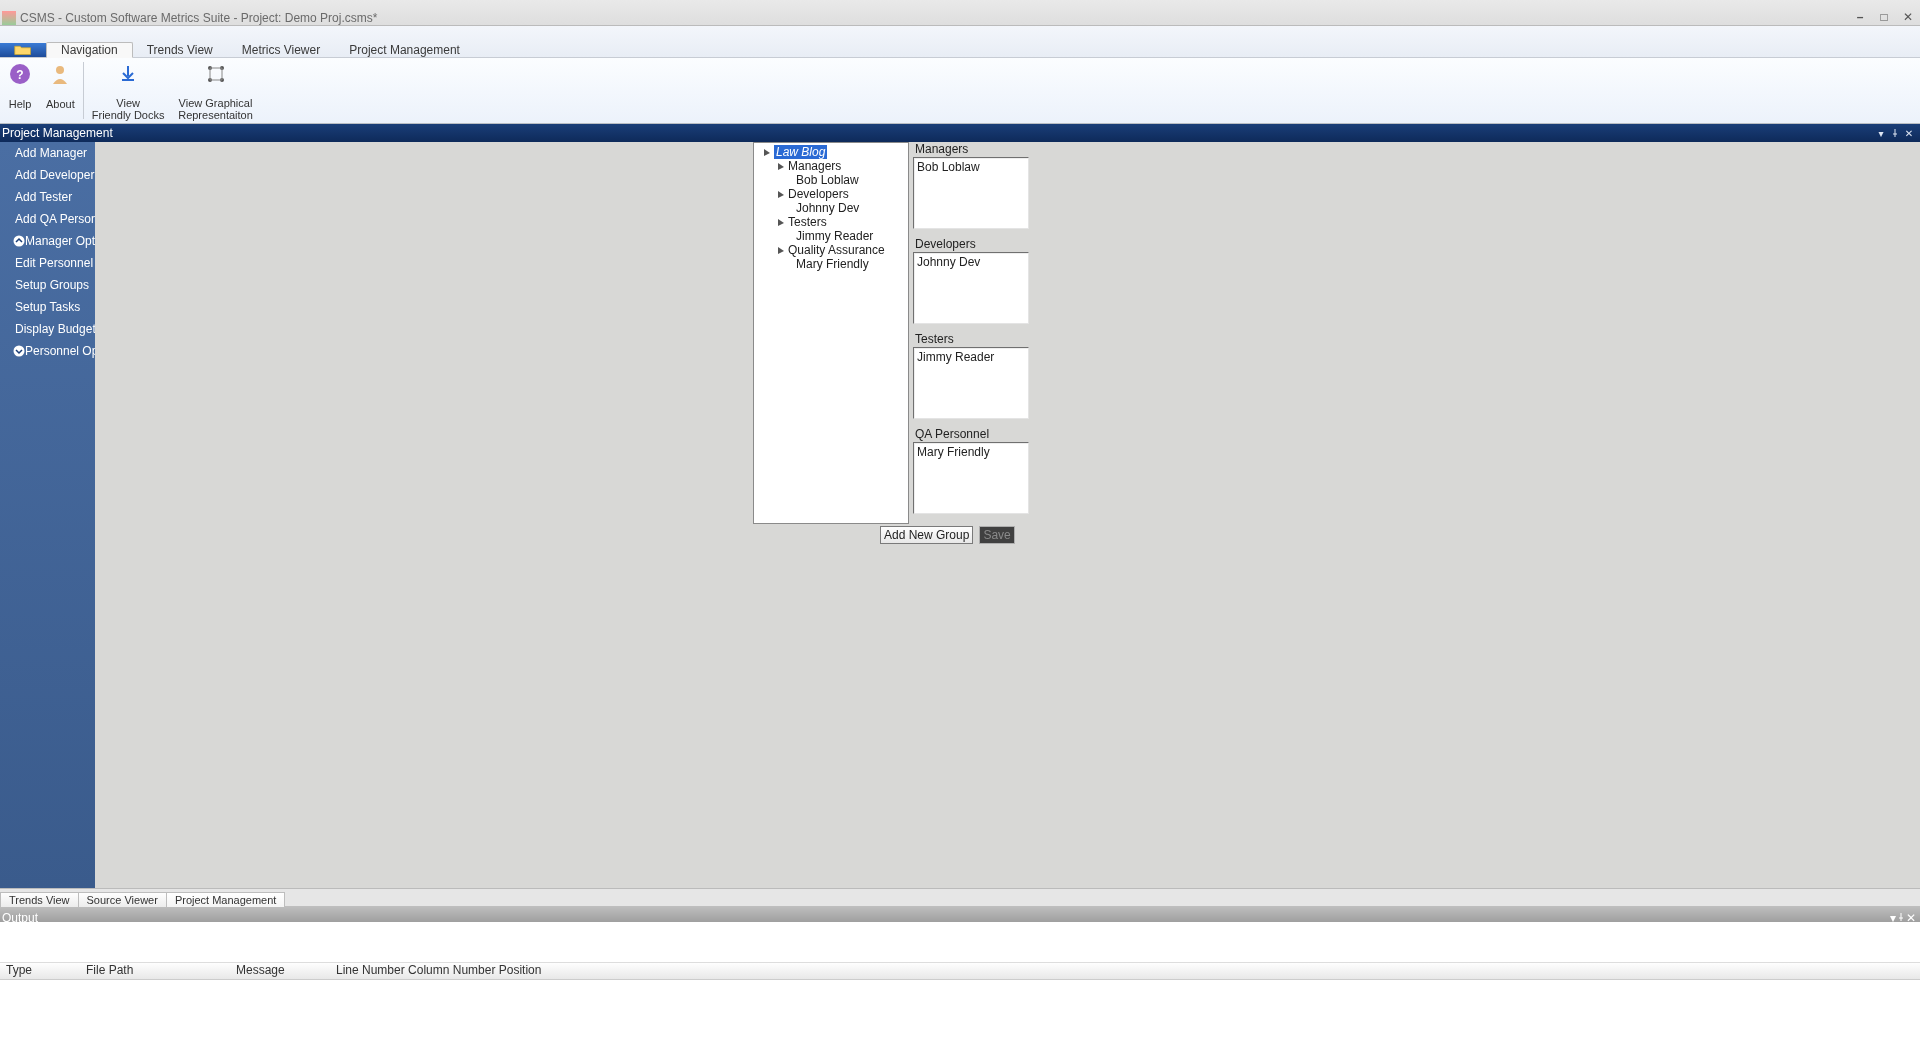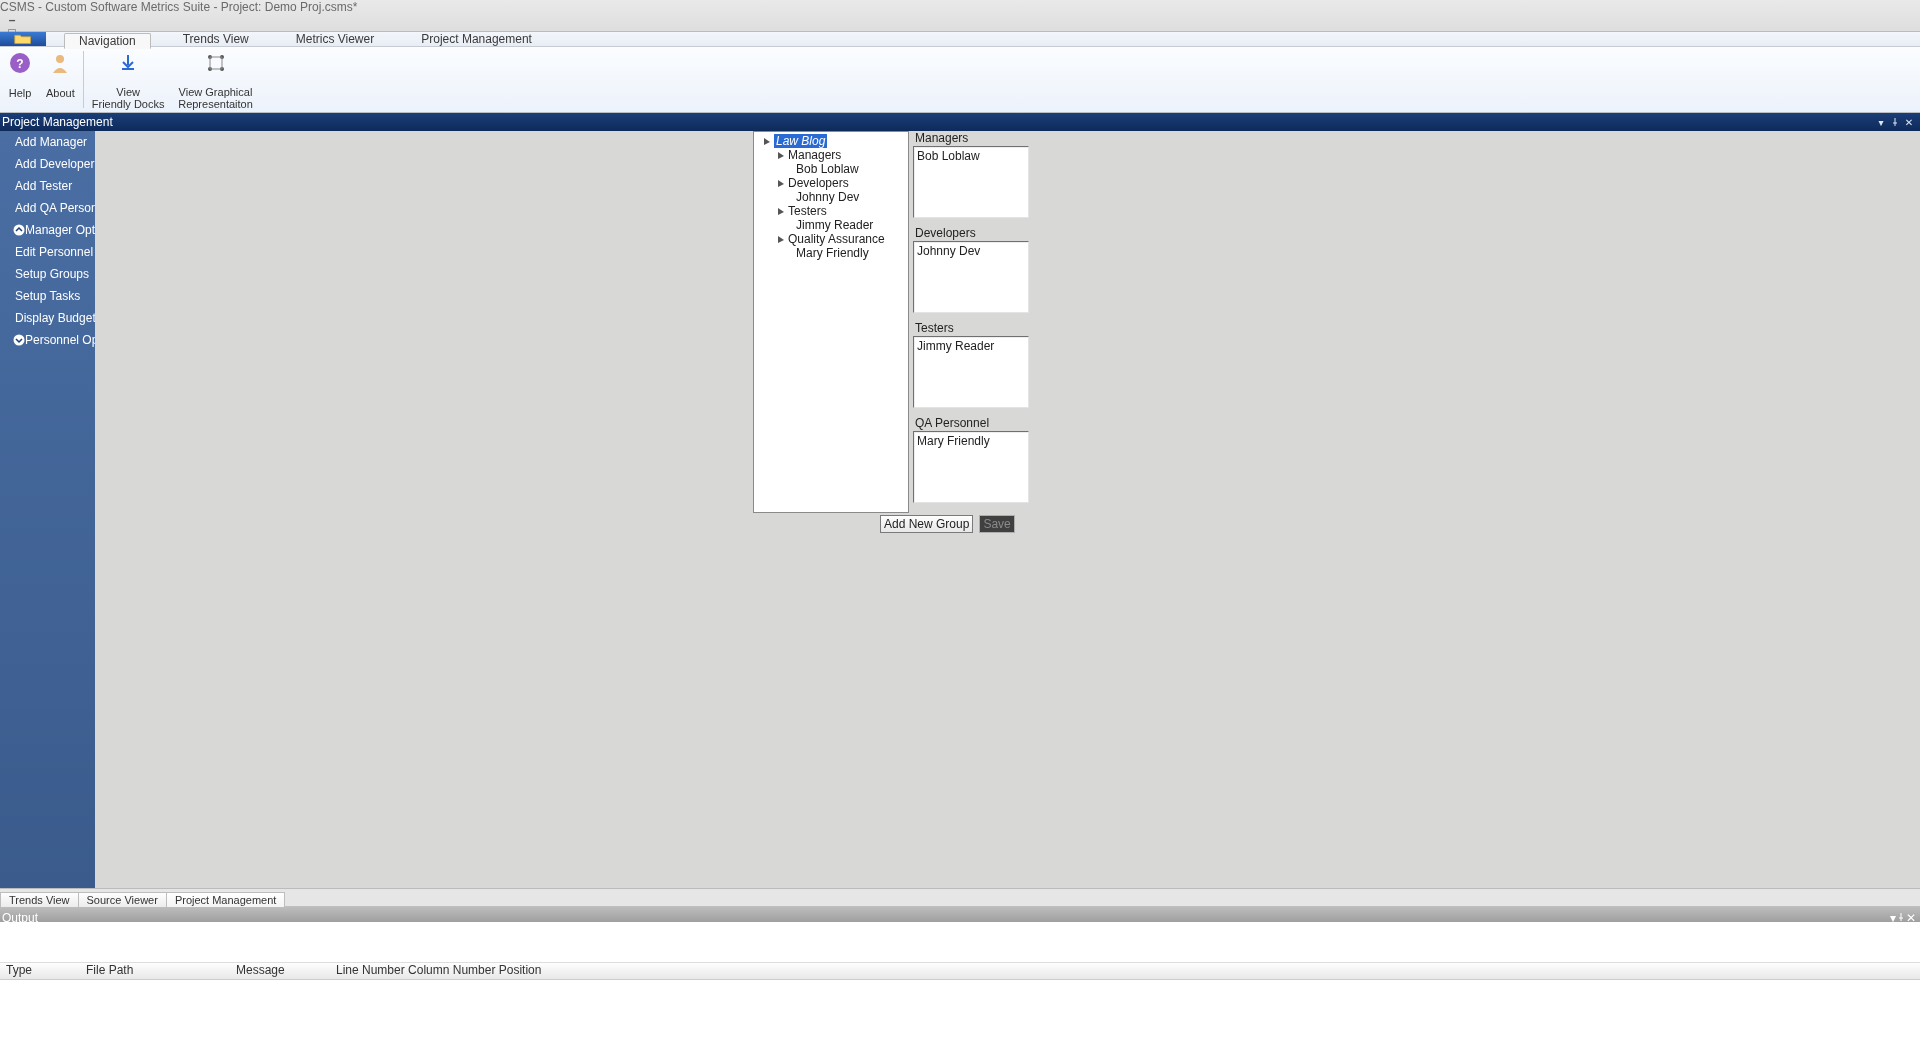--- a/index.html
+++ b/index.html
@@ -1,23 +1,23 @@
 <!DOCTYPE html>
 <html><head>
 <meta charset="utf-8">
 <style>
 * { margin:0; padding:0; box-sizing:border-box; font-family:"Segoe UI",Arial,sans-serif; font-size:12px; }
 html,body { width:1920px; height:1040px; overflow:hidden; }
-.titlebar { height:32px; background:linear-gradient(#e9e9e9,#dedede); display:flex; align-items:flex-start; border-bottom:1px solid #bbb;flex-direction:column; }
+.titlebar { height:26px; background:linear-gradient(#e9e9e9,#dedede); display:flex; align-items:flex-end; border-bottom:1px solid #bbb; }
 .titlebar .app-icon { width:14px; height:14px; margin:0 4px 0 2px; background:linear-gradient(#f99,#9c9);}
 .titlebar .title-text { color:#6a6a6a; font-size:12px; }
 .titlebar .spacer { flex:1; }
 .titlebar .win-btn { width:24px; height:14px; text-align:center; line-height:12px; color:#555; font-size:12px; }
 .titlebar .win-btn.minus { font-weight:bold; }
-.menubar { height:15px; background:linear-gradient(#f3f6fb,#e8edf5); border-bottom:1px solid #c7ccd4; display:flex; align-items:flex-start;gap:18px; }
+.menubar { height:32px; background:linear-gradient(#f3f6fb,#e8edf5); border-bottom:1px solid #c7ccd4; display:flex; align-items:flex-end; }
 .file-orb { width:46px; display:flex; align-items:center; justify-content:center; background:linear-gradient(#3a7bd5,#1e4c9a); color:#fff; }
 .file-orb svg { width:18px; height:14px; }
 .menu-tab { padding:0 14px; display:flex; align-items:center; color:#3a3a3a; font-size:12px; border-right:1px solid transparent; }
 .menu-tab.active { background:#f8f8f8; border:1px solid #bcbcbc; border-bottom:1px solid #f8f8f8; position:relative; top:1px; border-top-left-radius:2px; border-top-right-radius:2px; }
 .ribbon { height:66px; background:linear-gradient(#fbfdff,#ecf2fb); border-bottom:1px solid #b9bec4; display:flex; }
 .ribbon-group { display:flex; }
 .ribbon-btn { display:flex; flex-direction:column; align-items:center; justify-content:flex-start; padding:2px 6px 2px 6px; min-width:40px; }
 .ribbon-btn .icon-slot { width:28px; height:28px; display:flex; align-items:center; justify-content:center; }
 .ribbon-btn .lbl { font-size:11px; color:#333; text-align:center; line-height:12px; margin-top:10px; white-space:pre; }
 .ribbon-sep { width:1px; background:#c7ccd4; margin:4px 2px; }

